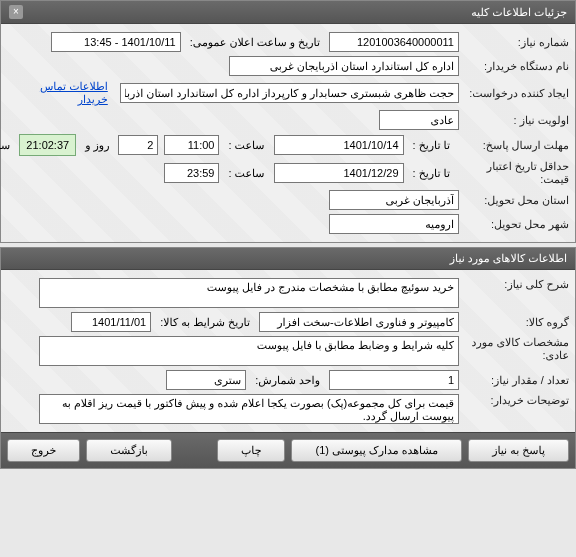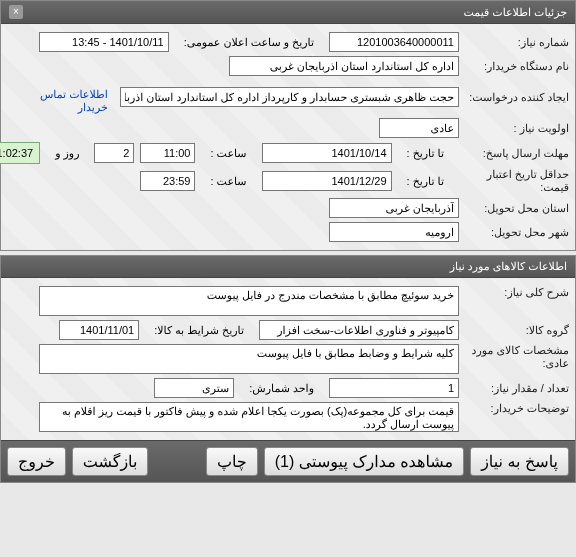--- a/index.html
+++ b/index.html
@@ -58,28 +58,28 @@
   font-family: inherit;
   font-size: 11px;
   height: 20px;
   direction: rtl;
 }
 textarea.field {
   height: auto;
   resize: none;
 }
 .inline-label {
-  padding: 0 15px;
+  padding: 0 9px;
   white-space: nowrap;
 }
 .link {
   color: #0044cc;
+  text-decoration: underline;
   cursor: pointer;
   padding-right: 12px;
-  margin-top: 8px;
 }
 .countdown {
   background: #d9f2d0;
   border: 1px solid #7a7;
   padding: 10px 6px;
   height: 20px;
   display: inline-flex;
   align-items: center;
 }
 .footer {
@@ -87,39 +87,39 @@
   padding: 6px;
   display: flex;
   gap: 6px;
   justify-content: flex-start;
   border-top: 1px solid #444;
 }
 .btn {
   background: linear-gradient(#fafafa, #ddd);
   border: 1px solid #888;
   border-radius: 3px;
-  padding: 4px 10px;
+  padding: 4px 23px;
   font-family: inherit;
-  font-size: 16px;
+  font-size: 11px;
   cursor: pointer;
   white-space: nowrap;
 }
 .w-xs { width: 40px; }
 .w-sm { width: 80px; }
 .w-md { width: 130px; }
 .w-lg { width: 230px; }
 .w-xl { width: 420px; }
 .flex-fill { flex: 1; }
 </style>
 </head>
 <body>
 
 <div class="panel">
   <div class="panel-header">
-    <span>جزئیات اطلاعات قیمت</span>
+    <span>جزئیات اطلاعات کلیه</span>
     <span class="close">×</span>
   </div>
   <div class="panel-body">
 
     <div class="row">
       <span class="label">شماره نیاز:</span>
       <input class="field w-md" readonly="" value="1201003640000011" style="">
       <span class="inline-label">تاریخ و ساعت اعلان عمومی:</span>
       <input class="field w-md" readonly="" value="1401/10/11 - 13:45" style="">
     </div>

